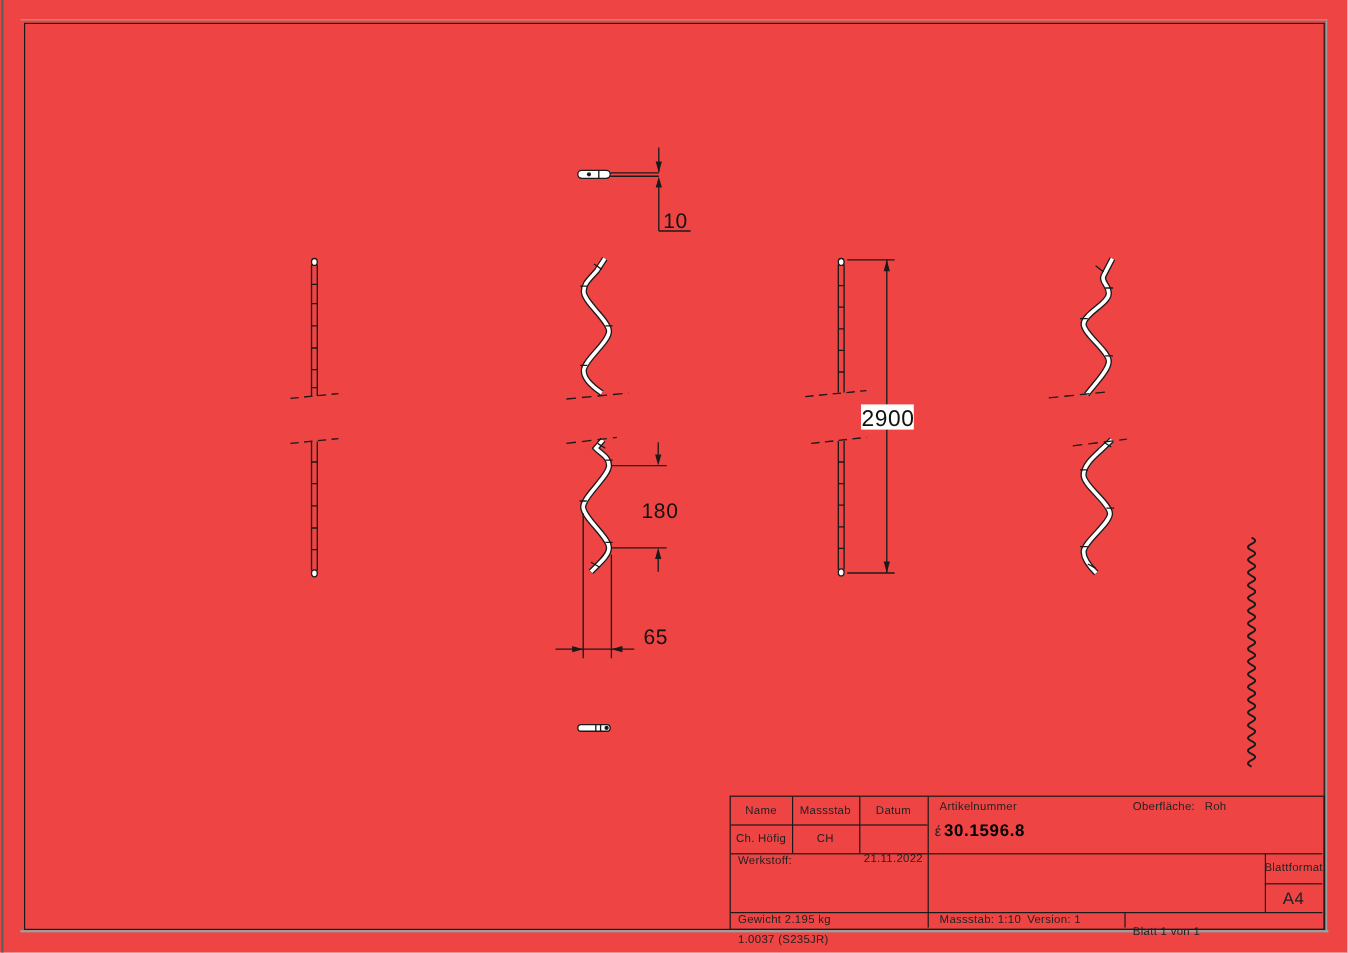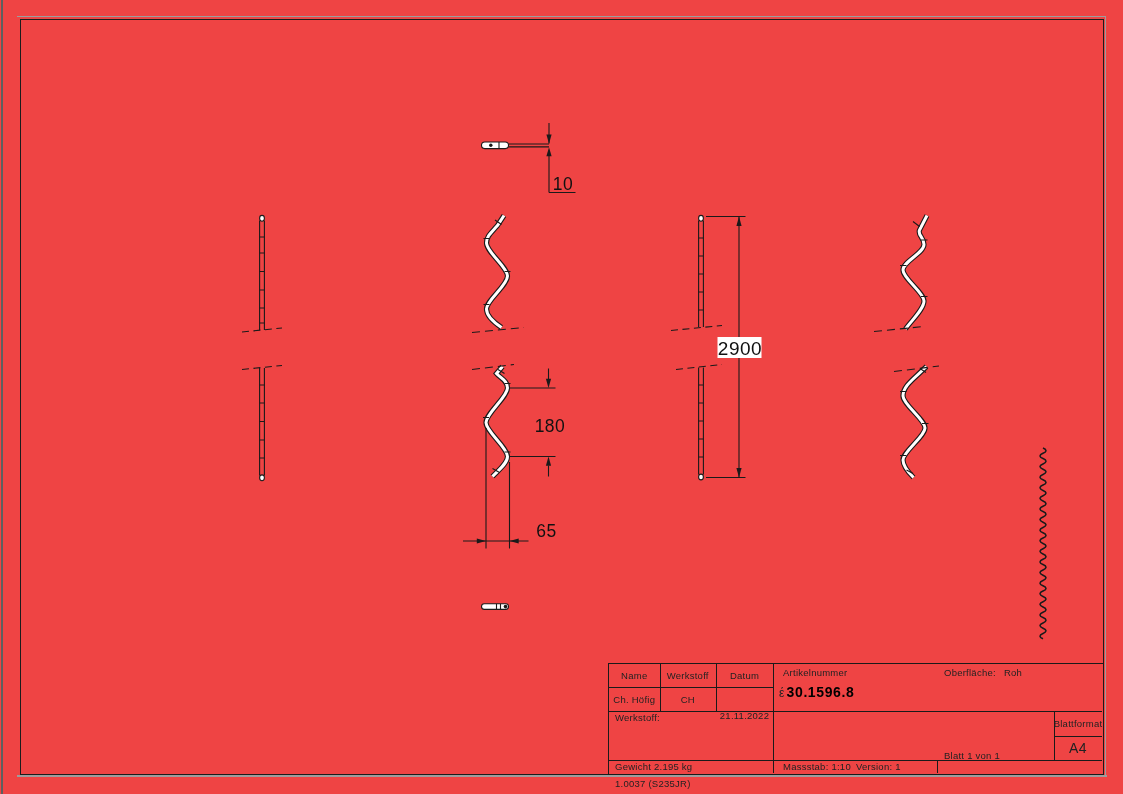--- a/index.html
+++ b/index.html
@@ -168,21 +168,21 @@
     <div class="tbline" style="left:0;top:47px;width:493.2px;height:1.4px;"></div>
     <div class="tbline" style="left:445px;top:72px;width:48.2px;height:1.4px;"></div>
     <div class="tbline" style="left:0;top:96px;width:493.2px;height:1.4px;"></div>
     <div class="tbline" style="left:50.5px;top:0;width:1.4px;height:47px;"></div>
     <div class="tbline" style="left:107px;top:0;width:1.4px;height:47px;"></div>
     <div class="tbline" style="left:164px;top:0;width:1.4px;height:109.2px;"></div>
     <div class="tbline" style="left:327.5px;top:96px;width:1.4px;height:13.2px;"></div>
     <div class="tbline" style="left:445px;top:47px;width:1.4px;height:49px;"></div>
 
     <div class="cell" style="left:0;top:0;width:50.5px;height:23px;">Name</div>
-    <div class="cell" style="left:50.5px;top:0;width:56.5px;height:23px;">Werkstoff</div>
+    <div class="cell" style="left:50.5px;top:0;width:56.5px;height:23px;">Massstab</div>
     <div class="cell" style="left:107px;top:0;width:57px;height:23px;">Datum</div>
 
     <div class="cell" style="left:0;top:23px;width:50.5px;height:24px;">Ch. Höfig</div>
     <div class="cell" style="left:50.5px;top:23px;width:56.5px;height:24px;">CH</div>
     <div class="cell" style="left:107px;top:39px;width:57px;height:24px;">21.11.2022</div>
 
     <div class="cell cell-left" style="left:174px;top:1px;width:120px;height:14px;">Artikelnummer</div>
     <div class="cell cell-left" style="left:335px;top:1px;width:120px;height:14px;text-align:center;">
       <span>Oberfläche:</span>
       <span style="width:8px;display:inline-block;"></span>
@@ -195,16 +195,16 @@
 
     <div class="cell cell-left" style="left:6px;top:46px;width:150px;height:14px;">Werkstoff:</div>
     <div class="cell cell-left" style="left:6px;top:64px;width:150px;height:14px;margin-top:48px;">1.0037 (S235JR)</div>
 
     <div class="cell" style="left:445px;top:47px;width:48px;height:25px;">Blattformat</div>
     <div class="cell" style="left:445px;top:72px;width:48px;height:24px;font-size:14px;letter-spacing:.5px;">A4</div>
 
     <div class="cell cell-left" style="left:6px;top:96px;width:150px;height:13px;">Gewicht 2.195 kg</div>
     <div class="cell cell-left" style="left:174px;top:96px;width:75px;height:13px;">Massstab: 1:10</div>
     <div class="cell cell-left" style="left:247px;top:96px;width:75px;height:13px;">Version: 1</div>
-    <div class="cell cell-left" style="left:335px;top:85px;width:120px;height:13px;">Blatt 1 von 1</div>
+    <div class="cell cell-left" style="left:335px;top:106px;width:120px;height:13px;">Blatt 1 von 1</div>
   </div>
 
 </div>
 
 </body></html>

